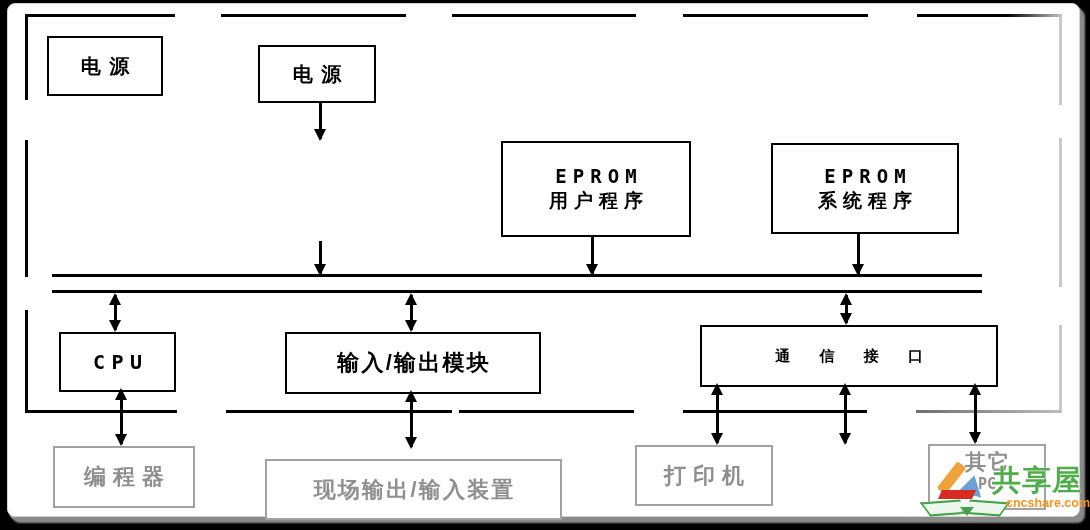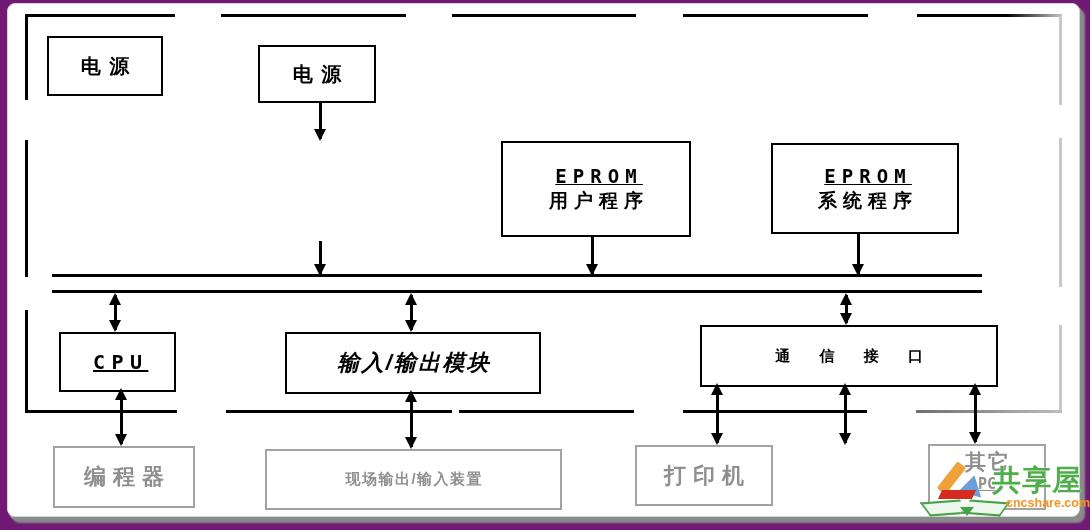--- a/index.html
+++ b/index.html
@@ -1,35 +1,35 @@
 <!DOCTYPE html>
 <html><head>
 <meta charset="utf-8">
 <style>
   html,body{margin:0;padding:0;background:#fff;}
-  .stage{position:relative;width:1090px;height:530px;background:#701a75;overflow:hidden;
+  .stage{position:relative;width:1090px;height:530px;background:#000000;overflow:hidden;
          font-family:"Liberation Sans","DejaVu Sans",sans-serif;}
   .page{position:absolute;left:7px;top:3px;width:1071px;height:512px;background:#fff;
         border:1px solid #d4d4d4;border-radius:8px;
         box-shadow:5px 6px 2px #8a8a8a, 2px 3px 1px #b5b5b5;}
   
   .seg{position:absolute;background:#000;}
   .seg.h{height:3px;}
   .seg.v{width:3px;}
   .seg.gray{background:#c9c9c9;}
   .seg.fade-r{background:linear-gradient(to right,#000 62%,#c2c2c2);}
   .seg.fade-g{background:linear-gradient(to right,#6e6e6e,#bdbdbd);}
   
   .busline{position:absolute;height:3px;background:#000;}
   
   .box{position:absolute;background:#fff;border:2px solid #000;display:flex;
        flex-direction:column;align-items:center;justify-content:center;
        font-weight:bold;color:#000;line-height:1.25;z-index:3;}
   .box.gray{border-color:#a2a2a2;color:#8f8f8f;}
-  .mono{font-family:"DejaVu Sans Mono","Liberation Mono",monospace;text-decoration:underline;}
+  .mono{font-family:"DejaVu Sans Mono","Liberation Mono",monospace;}
   .ls2{letter-spacing:.42em;padding-left:.42em;}
   .ls3{letter-spacing:.32em;padding-left:.32em;}
   .ls1{letter-spacing:.1em;padding-left:.1em;}
   .ls-wide{letter-spacing:1.95em;padding-left:1.95em;}
   
   .conn{position:absolute;width:13px;z-index:4;}
   .conn .stem{position:absolute;left:5px;top:2px;bottom:2px;width:3px;background:#000;}
   .conn.head-top::before{content:"";position:absolute;top:0;left:0;width:0;height:0;
       border-left:6px solid transparent;border-right:6px solid transparent;
       border-bottom:12px solid #000;}
@@ -102,33 +102,33 @@
 
   <div class="box" style="left:771px;top:143px;width:184px;height:87px;font-size:19px;">
     <span class="ls3 mono">EPROM</span>
     <span class="ls3">系统程序</span>
   </div>
 
   <div class="box" style="left:59px;top:332px;width:113px;height:56px;font-size:20px;">
     <span class="ls3 mono">CPU</span>
   </div>
 
-  <div class="box" style="left:285px;top:332px;width:252px;height:58px;font-size:22px;font-style:italic;">
+  <div class="box" style="left:285px;top:332px;width:252px;height:58px;font-size:22px;">
     <span class="ls1">输入/输出模块</span>
   </div>
 
   <div class="box" style="left:700px;top:325px;width:294px;height:58px;font-size:15px;">
     <span class="ls-wide">通信接口</span>
   </div>
 
   <div class="box gray" style="left:53px;top:446px;width:138px;height:58px;font-size:22px;">
     <span class="ls3">编程器</span>
   </div>
 
-  <div class="box gray" style="left:265px;top:449px;width:293px;height:57px;font-size:15px;">
+  <div class="box gray" style="left:265px;top:459px;width:293px;height:57px;font-size:22px;">
     <span class="ls1">现场输出/输入装置</span>
   </div>
 
   <div class="box gray" style="left:635px;top:445px;width:134px;height:57px;font-size:22px;">
     <span class="ls3">打印机</span>
   </div>
 
 
   <div class="box gray" style="left:928px;top:444px;width:114px;height:59px;font-size:21px;justify-content:flex-start;padding-top:3px;">
     <span class="ls1">其它</span>

